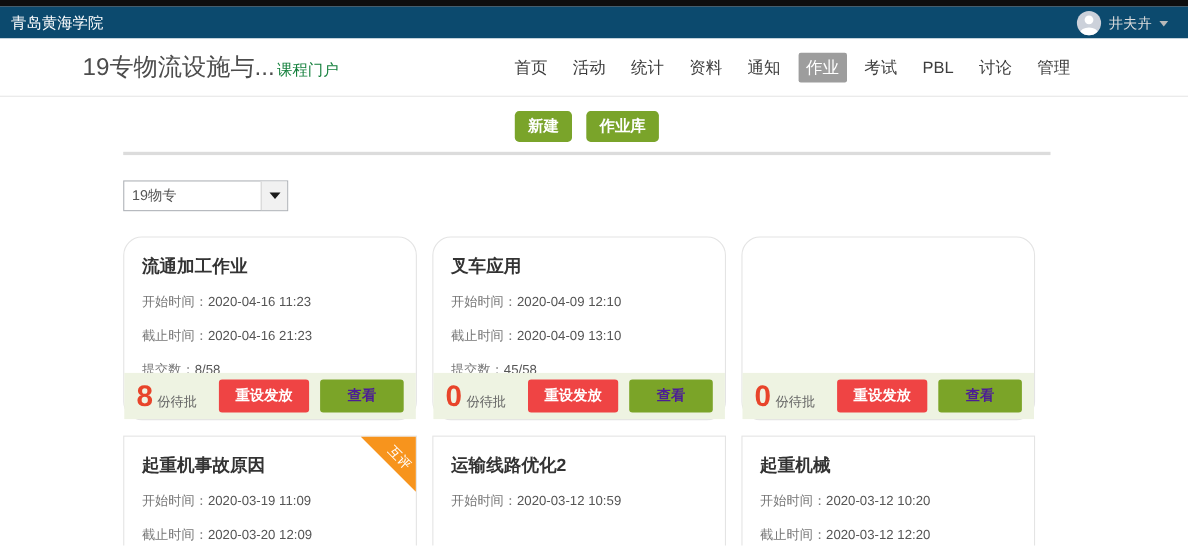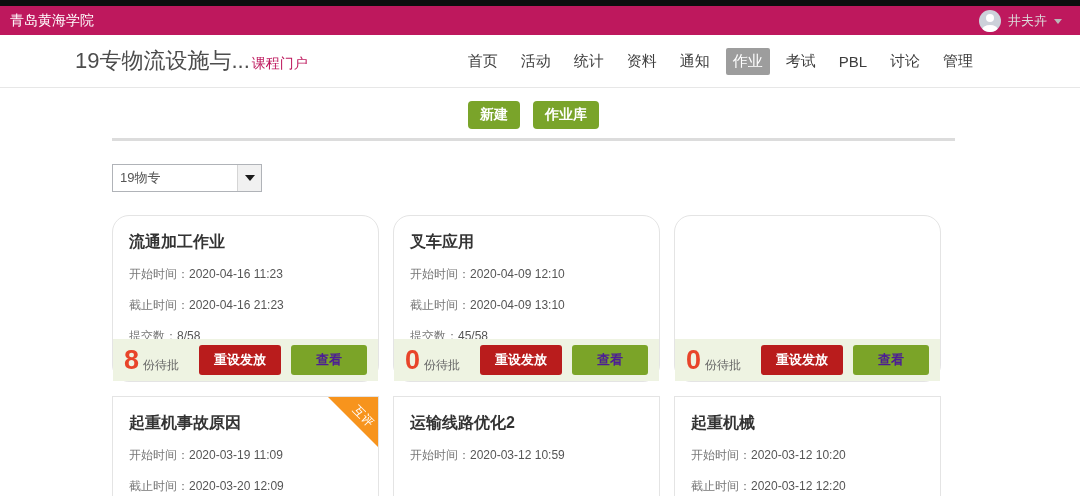--- a/index.html
+++ b/index.html
@@ -1,37 +1,37 @@
 <!DOCTYPE html>
 <html><head>
 <meta charset="utf-8">
 <style>
   * { margin:0; padding:0; box-sizing:border-box; }
   html,body { width:1080px; height:496px; overflow:hidden; background:#fff;
     font-family:"Liberation Sans","DejaVu Sans",sans-serif; }
 
   
   .top-strip { height:6px; background:#0e0e0e; }
-  .topbar { height:29px; background:#be185d; display:flex; align-items:center;
+  .topbar { height:29px; background:#0c4a6e; display:flex; align-items:center;
     justify-content:space-between; padding:0 18px 0 10px; }
   .school-name { color:#fff; font-size:14px; }
   .user-area { display:flex; align-items:center; gap:7px; cursor:pointer;text-align:right; }
   .avatar { width:22px; height:22px; border-radius:50%; background:#ccd1da; position:relative; overflow:hidden; }
   .avatar .head { position:absolute; top:4px; left:7px; width:8px; height:8px; border-radius:50%; background:#fff; }
   .avatar .shoulders { position:absolute; bottom:-3px; left:3px; width:16px; height:10px; border-radius:50% 50% 0 0; background:#fff; }
   .user-name { color:#dcdcdc; font-size:13px; }
   .caret-down { width:0; height:0; border-left:4px solid transparent; border-right:4px solid transparent;
     border-top:5px solid #b9b9b9; margin-top:2px; }
 
   
   .header { height:53px; background:#fff; border-bottom:1px solid #e7e7e7; display:flex;
     align-items:center; justify-content:space-between; padding:0 100px 0 75px; }
   .course { display:flex; align-items:baseline; }
   .course-title { font-size:22px; color:#4d4d4d; }
-  .portal-label { font-size:14px; color:#be185d; margin-left:2px; }
+  .portal-label { font-size:14px; color:#15803d; margin-left:2px; }
   .nav { display:flex; align-items:center; gap:9px; }
   .nav-item { font-size:15px; color:#3d3d3d; padding:4px 7px; cursor:pointer; white-space:nowrap; }
   .nav-item.active { background:#9d9d9d; color:#fff; border-radius:2px; }
 
   
   .content { padding:13px 125px 0 112px; }
   .toolbar { display:flex; justify-content:center; gap:13px; }
   .btn-green { background:#7aa42a; color:#fff; font-size:14px; font-weight:bold;
     padding:5px 12px; border-radius:4px; border:none; cursor:pointer; }
   .divider { height:3px; background:#dcdcdc; margin-top:9px; width:843px; }
@@ -52,21 +52,21 @@
   .card-body { padding:16px 16px 0 16px; }
   .card-title { font-size:16px; font-weight:bold; color:#333; margin-bottom:13px; }
   .card-row { font-size:12px; margin-bottom:14px; min-height:13px; white-space:nowrap; }
   .row-label { color:#777; }
   .row-value { color:#555; }
   .card-footer { position:absolute; left:0; right:0; bottom:0; height:42px; background:#eef3e2;
     display:flex; align-items:center; padding:0 11px; }
   .pending-num { font-size:27px; font-weight:bold; color:#e8442a; line-height:1; }
   .pending-label { font-size:12px; color:#666; margin-left:4px; margin-top:10px; }
   .footer-buttons { margin-left:auto; display:flex; gap:10px; align-items:center; }
-  .btn-orange-sm { background:#b91c1c; color:#fff; font-size:13px; font-weight:bold;
+  .btn-orange-sm { background:#ef4444; color:#fff; font-size:13px; font-weight:bold;
     padding:6px 15px; border-radius:3px; border:none; cursor:pointer; }
   .btn-green-sm { background:#7ba428; color:#4c1d95; font-size:13px; font-weight:bold;
     padding:6px 25px; border-radius:3px; border:none; cursor:pointer; }
 
   
   .ribbon { position:absolute; top:0; right:0; width:0; height:0;
     border-top:50px solid #f7941d; border-left:50px solid transparent; }
   .ribbon-text { position:absolute; top:11px; right:3px; transform:rotate(45deg);
     color:#fff; font-size:12px; }
 </style>

